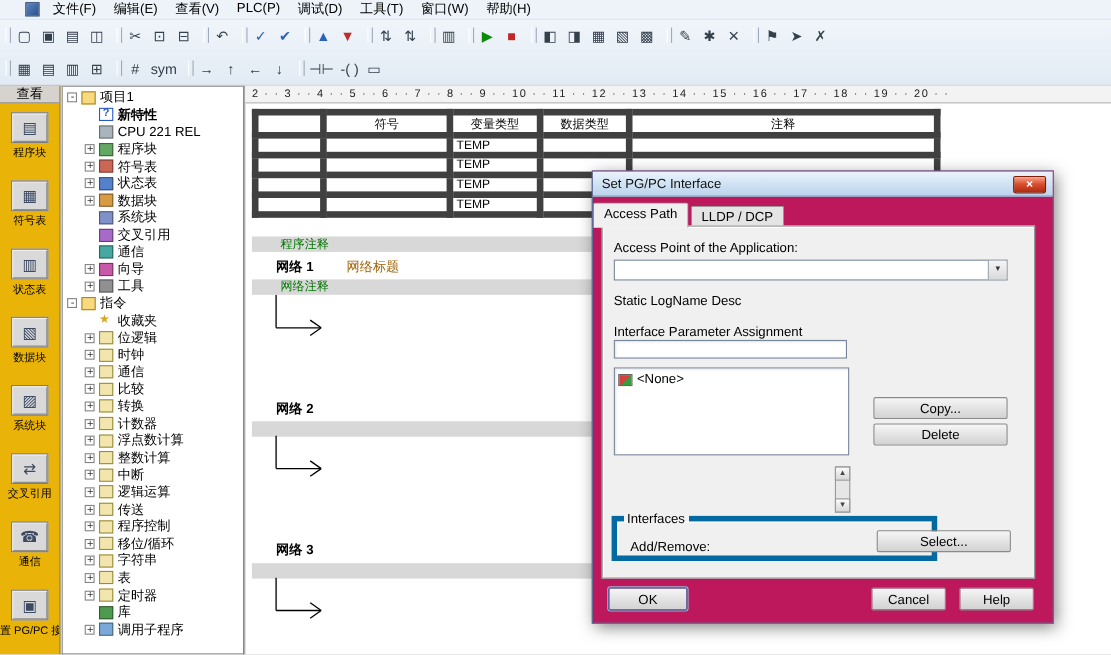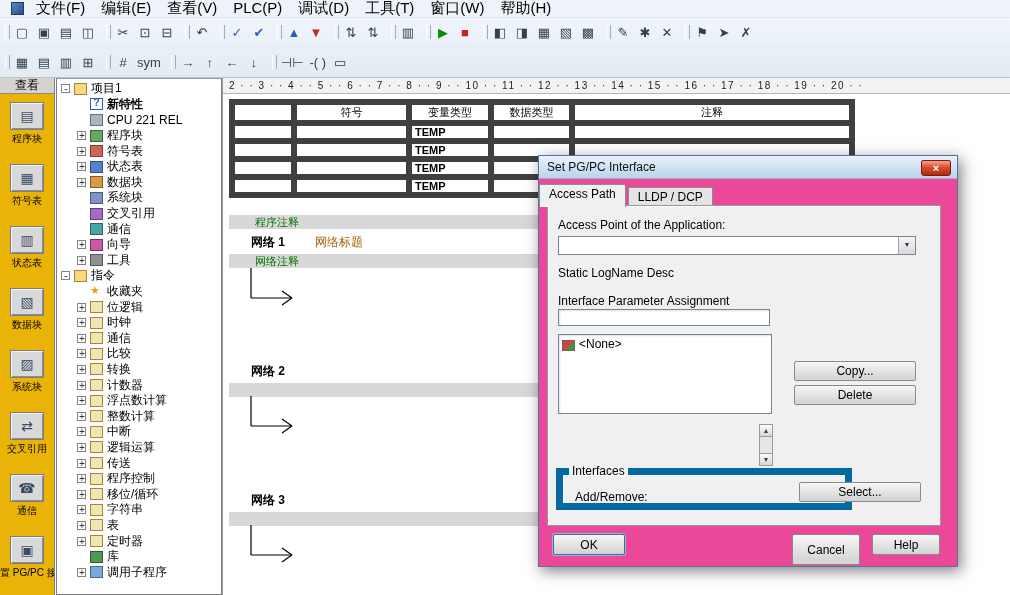--- a/index.html
+++ b/index.html
@@ -1,21 +1,21 @@
 <!DOCTYPE html>
 <html><head>
 <meta charset="utf-8">
 <style>
   * { margin:0; padding:0; box-sizing:border-box; }
   body { font-family:"Liberation Sans","DejaVu Sans",sans-serif; background:#888; }
   .screen { position:relative; width:1010px; height:595px; background:#fff; overflow:hidden; }
 
   
   .chrome { position:absolute; top:0; left:0; right:0; height:78px; background:linear-gradient(#f4f8fc,#e2ebf4); border-bottom:1px solid #b9c4d0; }
-  .menubar { height:18px; display:flex; align-items:center; font-size:15px; padding-left:9px; background:#eef3f9; border-bottom:1px solid #dfe7f0; }
+  .menubar { height:18px; display:flex; align-items:center; font-size:12px; padding-left:21px; background:#eef3f9; border-bottom:1px solid #dfe7f0; }
   .app-icon { width:13px; height:13px; margin:0 4px 0 2px; background:linear-gradient(135deg,#5b87c5,#2a4f8a); border:1px solid #1d3a66; }
   .menu-item { padding:1px 8px; color:#000; cursor:default; }
   .toolbar { display:flex; align-items:center; padding-left:2px; }
   .tb1 { height:29px; border-bottom:1px solid #e6edf5; }
   .tb2 { height:30px; }
   .tgroup { display:flex; align-items:center; position:relative; padding-left:9px; margin-right:4px; }
   .tgroup::before { content:""; position:absolute; left:3px; top:4px; bottom:4px; width:3px; border-left:1px solid #ffffff; border-right:1px solid #9dabbd; }
   .tbtn { min-width:22px; height:22px; padding:0 2px; display:flex; align-items:center; justify-content:center; background:transparent; border:1px solid transparent; font-size:13px; color:#35404d; cursor:default; }
   .tbtn .glyph { font-size:13px; line-height:1; white-space:nowrap; }
 
@@ -47,32 +47,32 @@
   .ti-instr { background:#f2e6ae; border-color:#9a8c3a; }
   .ti-library { background:#4e9a4e; } .ti-sub { background:#7aa8d8; }
   .tl { color:#000; } .bold { font-weight:bold; }
 
   
   .editor { position:absolute; left:222px; top:78px; right:0; bottom:0; background:#fff; border-left:1px solid #9a9a9a; }
   .ruler { position:absolute; left:0; top:0; right:0; height:16px; background:#f3f3f3; border-bottom:1px solid #b5b5b5; font-size:10px; color:#222; line-height:15px; padding-left:6px; letter-spacing:1.5px; white-space:nowrap; overflow:hidden; }
   .vtable { position:absolute; left:6px; top:21px; border-collapse:collapse; table-layout:fixed; }
   .vtable th, .vtable td { border:6px solid #404040; font-size:11px; height:14px; padding:0 3px; font-weight:normal; overflow:hidden; white-space:nowrap; }
   .vtable th { text-align:center; }
-  .vtable td { text-align:left;font-weight:bold; }
+  .vtable td { text-align:left; }
   .band { position:absolute; left:6px; width:620px; height:14px; background:#d8d8d8; font-size:11px; line-height:14px; color:#007500; padding-left:26px; overflow:hidden; white-space:nowrap; }
   .prog-comment { top:137px; }
   .nb1 { top:176px; } .nb2 { top:305px; } .nb3 { top:434px; }
   .net-label { position:absolute; left:28px; font-size:12px; font-weight:bold; color:#000; white-space:nowrap; }
   .nl1 { top:156px; } .nl2 { top:285px; } .nl3 { top:414px; }
   .net-title { font-weight:normal; color:#a16207; margin-left:30px; }
   .rung { position:absolute; left:22px; }
   .r1 { top:190px; } .r2 { top:318px; } .r3 { top:447px; }
 
   
-  .dialog { position:absolute; left:538px; top:155px; width:420px; height:412px; background:#ec4899; border:1px solid #56749c; box-shadow:3px 4px 14px rgba(0,0,0,.5); z-index:40; font-size:12px; }
+  .dialog { position:absolute; left:538px; top:155px; width:420px; height:412px; background:#be185d; border:1px solid #56749c; box-shadow:3px 4px 14px rgba(0,0,0,.5); z-index:40; font-size:12px; }
   .dlg-title { height:23px; background:linear-gradient(#eaf3fd,#cfe1f3 55%,#bcd3ec); border-bottom:1px solid #9ab4cc; display:flex; align-items:center; padding:0 8px; color:#111; }
   .dlg-close { position:absolute; top:4px; right:6px; width:30px; height:16px; background:linear-gradient(#f3a38c,#d9502f 45%,#ad2a10); border:1px solid #7c1c06; border-radius:2px 2px 3px 3px; color:#fff; font-size:11px; font-weight:bold; line-height:13px; text-align:center; cursor:default; }
   .tabs { position:absolute; left:0; top:28px; display:flex; align-items:flex-end; }
   .tab { padding:2px 9px 3px; border:1px solid #8d8d8d; border-bottom:none; background:#e4e4e4; border-radius:2px 2px 0 0; margin-right:2px; cursor:default; }
   .tab.active { background:#f0f0f0; padding-bottom:6px; position:relative; z-index:3; }
   .tabpage { position:absolute; left:8px; top:49px; width:394px; height:321px; background:#f0f0f0; border:1px solid #979797; box-shadow:inset 1px 1px 0 #fff; }
   .lbl { position:absolute; color:#000; white-space:nowrap; }
   .l-access { left:10px; top:12px; }
   .l-note { left:10px; top:60px; }
   .l-ipa { left:10px; top:88px; }
@@ -85,26 +85,26 @@
   .b-props { left:246px; top:101px; width:122px; height:21px; }
   .b-copy { left:246px; top:155px; width:122px; height:20px; }
   .b-delete { left:246px; top:179px; width:122px; height:20px; }
   .listbox { position:absolute; left:10px; top:128px; width:214px; height:80px; background:#fff; border:1px solid #76859a; box-shadow:inset 1px 1px 2px rgba(0,0,0,.12); overflow:hidden; }
   .list-item { display:flex; align-items:flex-end; gap:4px; padding:2px 3px; font-size:12px; color:#000; }
   .if-icon { width:13px; height:11px; border:1px solid #666; background:linear-gradient(135deg,#d84040 0 55%,#3a9a40 55% 100%); flex:none; }
   .mini-scroll { position:absolute; left:211px; top:218px; width:14px; height:42px; background:#e6e6e6; border:1px solid #9a9a9a; display:flex; flex-direction:column; justify-content:space-between; }
   .ms-up, .ms-down { height:13px; background:linear-gradient(#fbfbfb,#d6d6d6); border:1px solid #9a9a9a; margin:-1px; position:relative; }
   .ms-up::after, .ms-down::after { position:absolute; left:0; right:0; top:2px; text-align:center; font-size:7px; color:#444; }
   .ms-up::after { content:"▲"; } .ms-down::after { content:"▼"; }
-  .ifgroup { position:absolute; left:8px; top:258px; width:296px; height:46px; border:7px solid #0369a1; box-shadow:inset 1px 1px 0 #fff; }
+  .ifgroup { position:absolute; left:8px; top:258px; width:296px; height:46px; border:5px solid #0369a1; box-shadow:inset 1px 1px 0 #fff; }
   .ifgroup legend { font-size:12px; margin-left:6px; padding:0 3px; color:#000; }
   .l-addrem { left:12px; top:12px; }
   .b-select { left:236px; top:4px; width:122px; height:20px; }
   .b-ok { left:14px; top:378px; width:72px; height:21px; border-color:#3c6ea5; box-shadow:0 0 0 1px #9ab6d4; }
-  .b-cancel { left:253px; top:378px; width:68px; height:31px; }
+  .b-cancel { left:253px; top:378px; width:68px; height:21px; }
   .b-help { left:333px; top:378px; width:68px; height:21px; }
 </style>
 </head>
 <body>
 
 <div class="screen">
 
   <div class="chrome">
     <div class="menubar">
       <span class="app-icon"></span>

